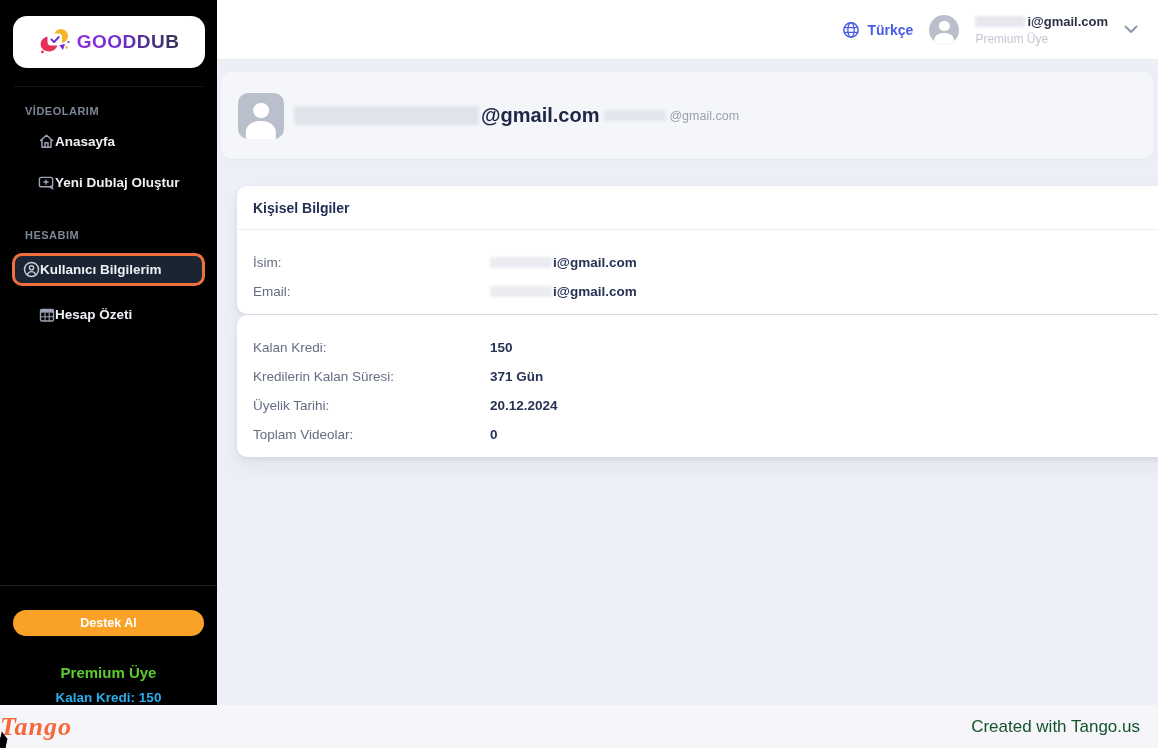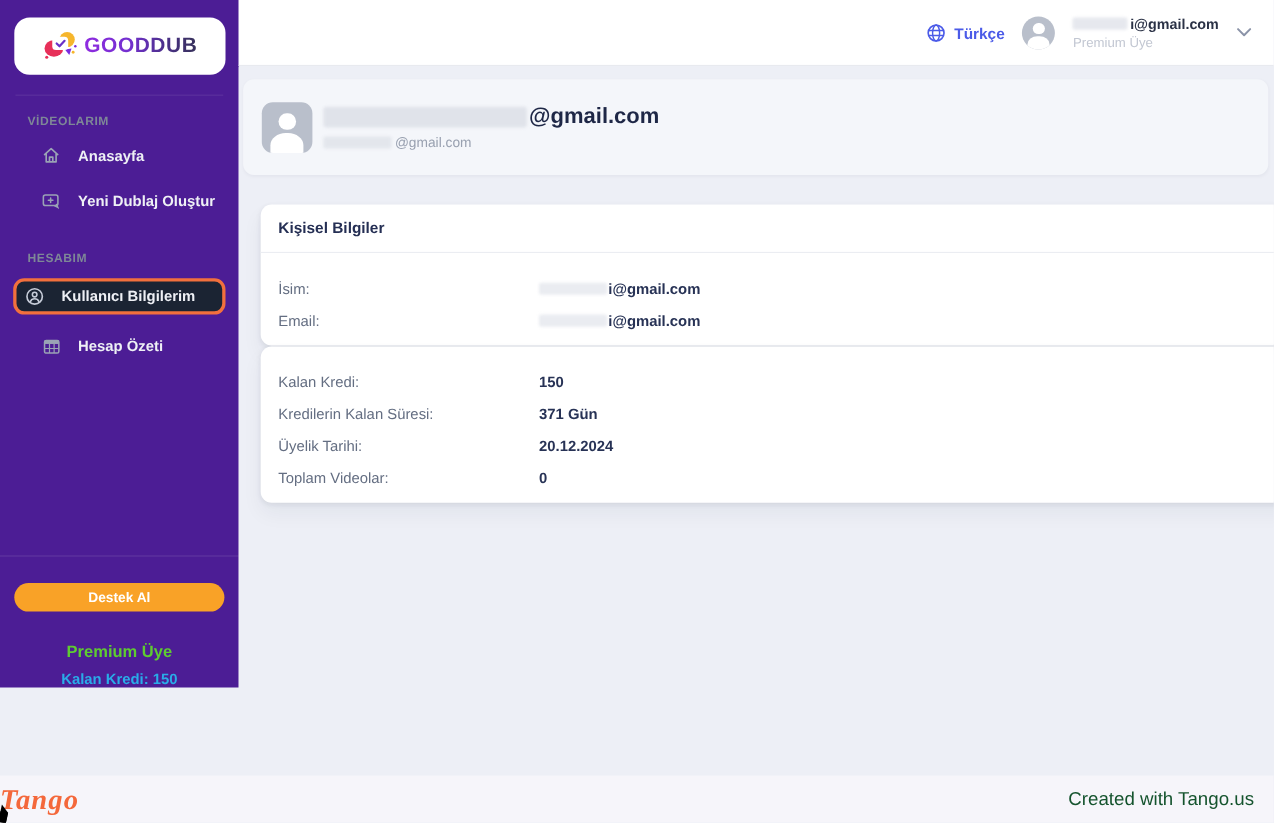--- a/index.html
+++ b/index.html
@@ -1,28 +1,28 @@
 <!DOCTYPE html>
 <html><head>
 <meta charset="utf-8">
 <style>
   * { margin:0; padding:0; box-sizing:border-box; }
   html,body { width:1158px; height:748px; overflow:hidden; }
   body { font-family:"Liberation Sans", sans-serif; background:#edeff6; position:relative; }
 
   
-  .sidebar { position:absolute; left:0; top:0; width:217px; height:625px; background:#4c1d95; display:flex; flex-direction:column; }
+  .sidebar { position:absolute; left:0; top:0; width:217px; height:705px; background:#000000; display:flex; flex-direction:column; }
   .logo-card { margin:16px 12px 0 13px; height:52px; background:#ffffff; border-radius:14px; display:flex; align-items:center; justify-content:center; gap:6px; cursor:pointer; }
   .logo-text { font-size:19px; font-weight:800; letter-spacing:.5px;
     background:linear-gradient(90deg,#8f2be0 0%,#7330cf 40%,#4a2f88 72%,#37325a 100%);
     -webkit-background-clip:text; background-clip:text; color:transparent; -webkit-text-fill-color:transparent; }
   .side-divider { height:1px; background:rgba(255,255,255,.09); margin:18px 14px 0 14px; }
   .section-label { font-size:11px; font-weight:700; letter-spacing:.5px; color:#7e8797; margin:18px 0 4px 25px; }
   .section-label.second { margin-top:26px; }
-  .nav-item { display:flex; align-items:center; gap:16px; margin:6px 14px; padding:6px 0 6px 24px; color:#eef0f5; font-size:13.5px; font-weight:700; border-radius:10px; cursor:pointer; }
+  .nav-item { display:flex; align-items:center; margin:6px 14px; padding:6px 0 6px 24px; color:#eef0f5; font-size:13.5px; font-weight:700; border-radius:10px; cursor:pointer; }
   .nav-item .nicon { width:17px; height:17px; flex:0 0 auto; display:flex; align-items:center; justify-content:center; }
   .nav-item.active { background:#1b2433; border:3px solid #f2703d; margin:8px 12px; padding:5px 0 5px 8px; }
   .side-bottom { margin-top:auto; border-top:1px solid rgba(255,255,255,.13); padding:12px 0 0 0; }
   .support-btn { display:block; width:191px; margin:12px auto; height:26px; border:none; border-radius:13px; background:#f9a227; color:#ffffff; font-family:"Liberation Sans",sans-serif; font-size:12.5px; font-weight:700; cursor:pointer; }
   .side-membership { text-align:center; margin-top:28px; color:#5ecc31; font-size:15px; font-weight:800; }
   .side-credit { text-align:center; margin-top:9px; color:#29ace8; font-size:13.5px; font-weight:800; }
 
   
   .topbar { position:absolute; left:217px; top:0; width:941px; height:60px; background:#ffffff; border-bottom:1px solid #e8eaef; display:flex; align-items:center; justify-content:flex-end; padding-right:20px; gap:16px; }
   .lang-switch { display:flex; align-items:center; gap:7px; cursor:pointer; }
@@ -34,21 +34,21 @@
   .user-email-line { display:flex; align-items:center; }
   .redact-sm { display:inline-block; width:50px; height:11px; background:#e6e8ee; border-radius:2px; filter:blur(1.5px); margin-right:2px; }
   .user-email { font-size:13px; font-weight:700; color:#2b3246; }
   .user-membership { font-size:12px; color:#c2c7d2; }
   .chev { display:flex; align-items:center; cursor:pointer; }
 
   
   .content { position:absolute; left:217px; top:61px; width:941px; height:644px; background:#edeff6; }
   .profile-band { position:absolute; left:4px; top:11px; width:932px; height:87px; background:#f4f6fa; border-radius:10px; box-shadow:0 1px 3px rgba(20,30,60,.04); display:flex; align-items:center; padding-left:17px; }
   .profile-avatar { width:46px; height:46px; border-radius:10px; background:#b9bfcb; position:relative; overflow:hidden; flex:0 0 auto; }
-  .profile-text { margin-left:10px; display:flex; flex-direction:column; gap:5px; }
+  .profile-text { margin-left:10px; display:flex; flex-direction:row; gap:5px; }
   .profile-title-line { display:flex; align-items:center; }
   .redact-lg { display:inline-block; width:185px; height:19px; background:#e0e3ea; border-radius:3px; filter:blur(1.5px); margin-right:2px; }
   .profile-title { font-size:20px; font-weight:700; color:#1e2746; }
   .profile-sub-line { display:flex; align-items:center; }
   .redact-md { display:inline-block; width:62px; height:11px; background:#e3e6ec; border-radius:2px; filter:blur(1.5px); margin-right:3px; }
   .profile-sub { font-size:12.5px; color:#99a1b0; }
 
   .card { position:absolute; left:20px; width:1039px; background:#ffffff; border-radius:10px; box-shadow:0 2px 5px rgba(23,34,63,.07), 0 10px 18px rgba(23,34,63,.05); }
   .card-1 { top:125px; }
   .card-2 { top:254px; }

